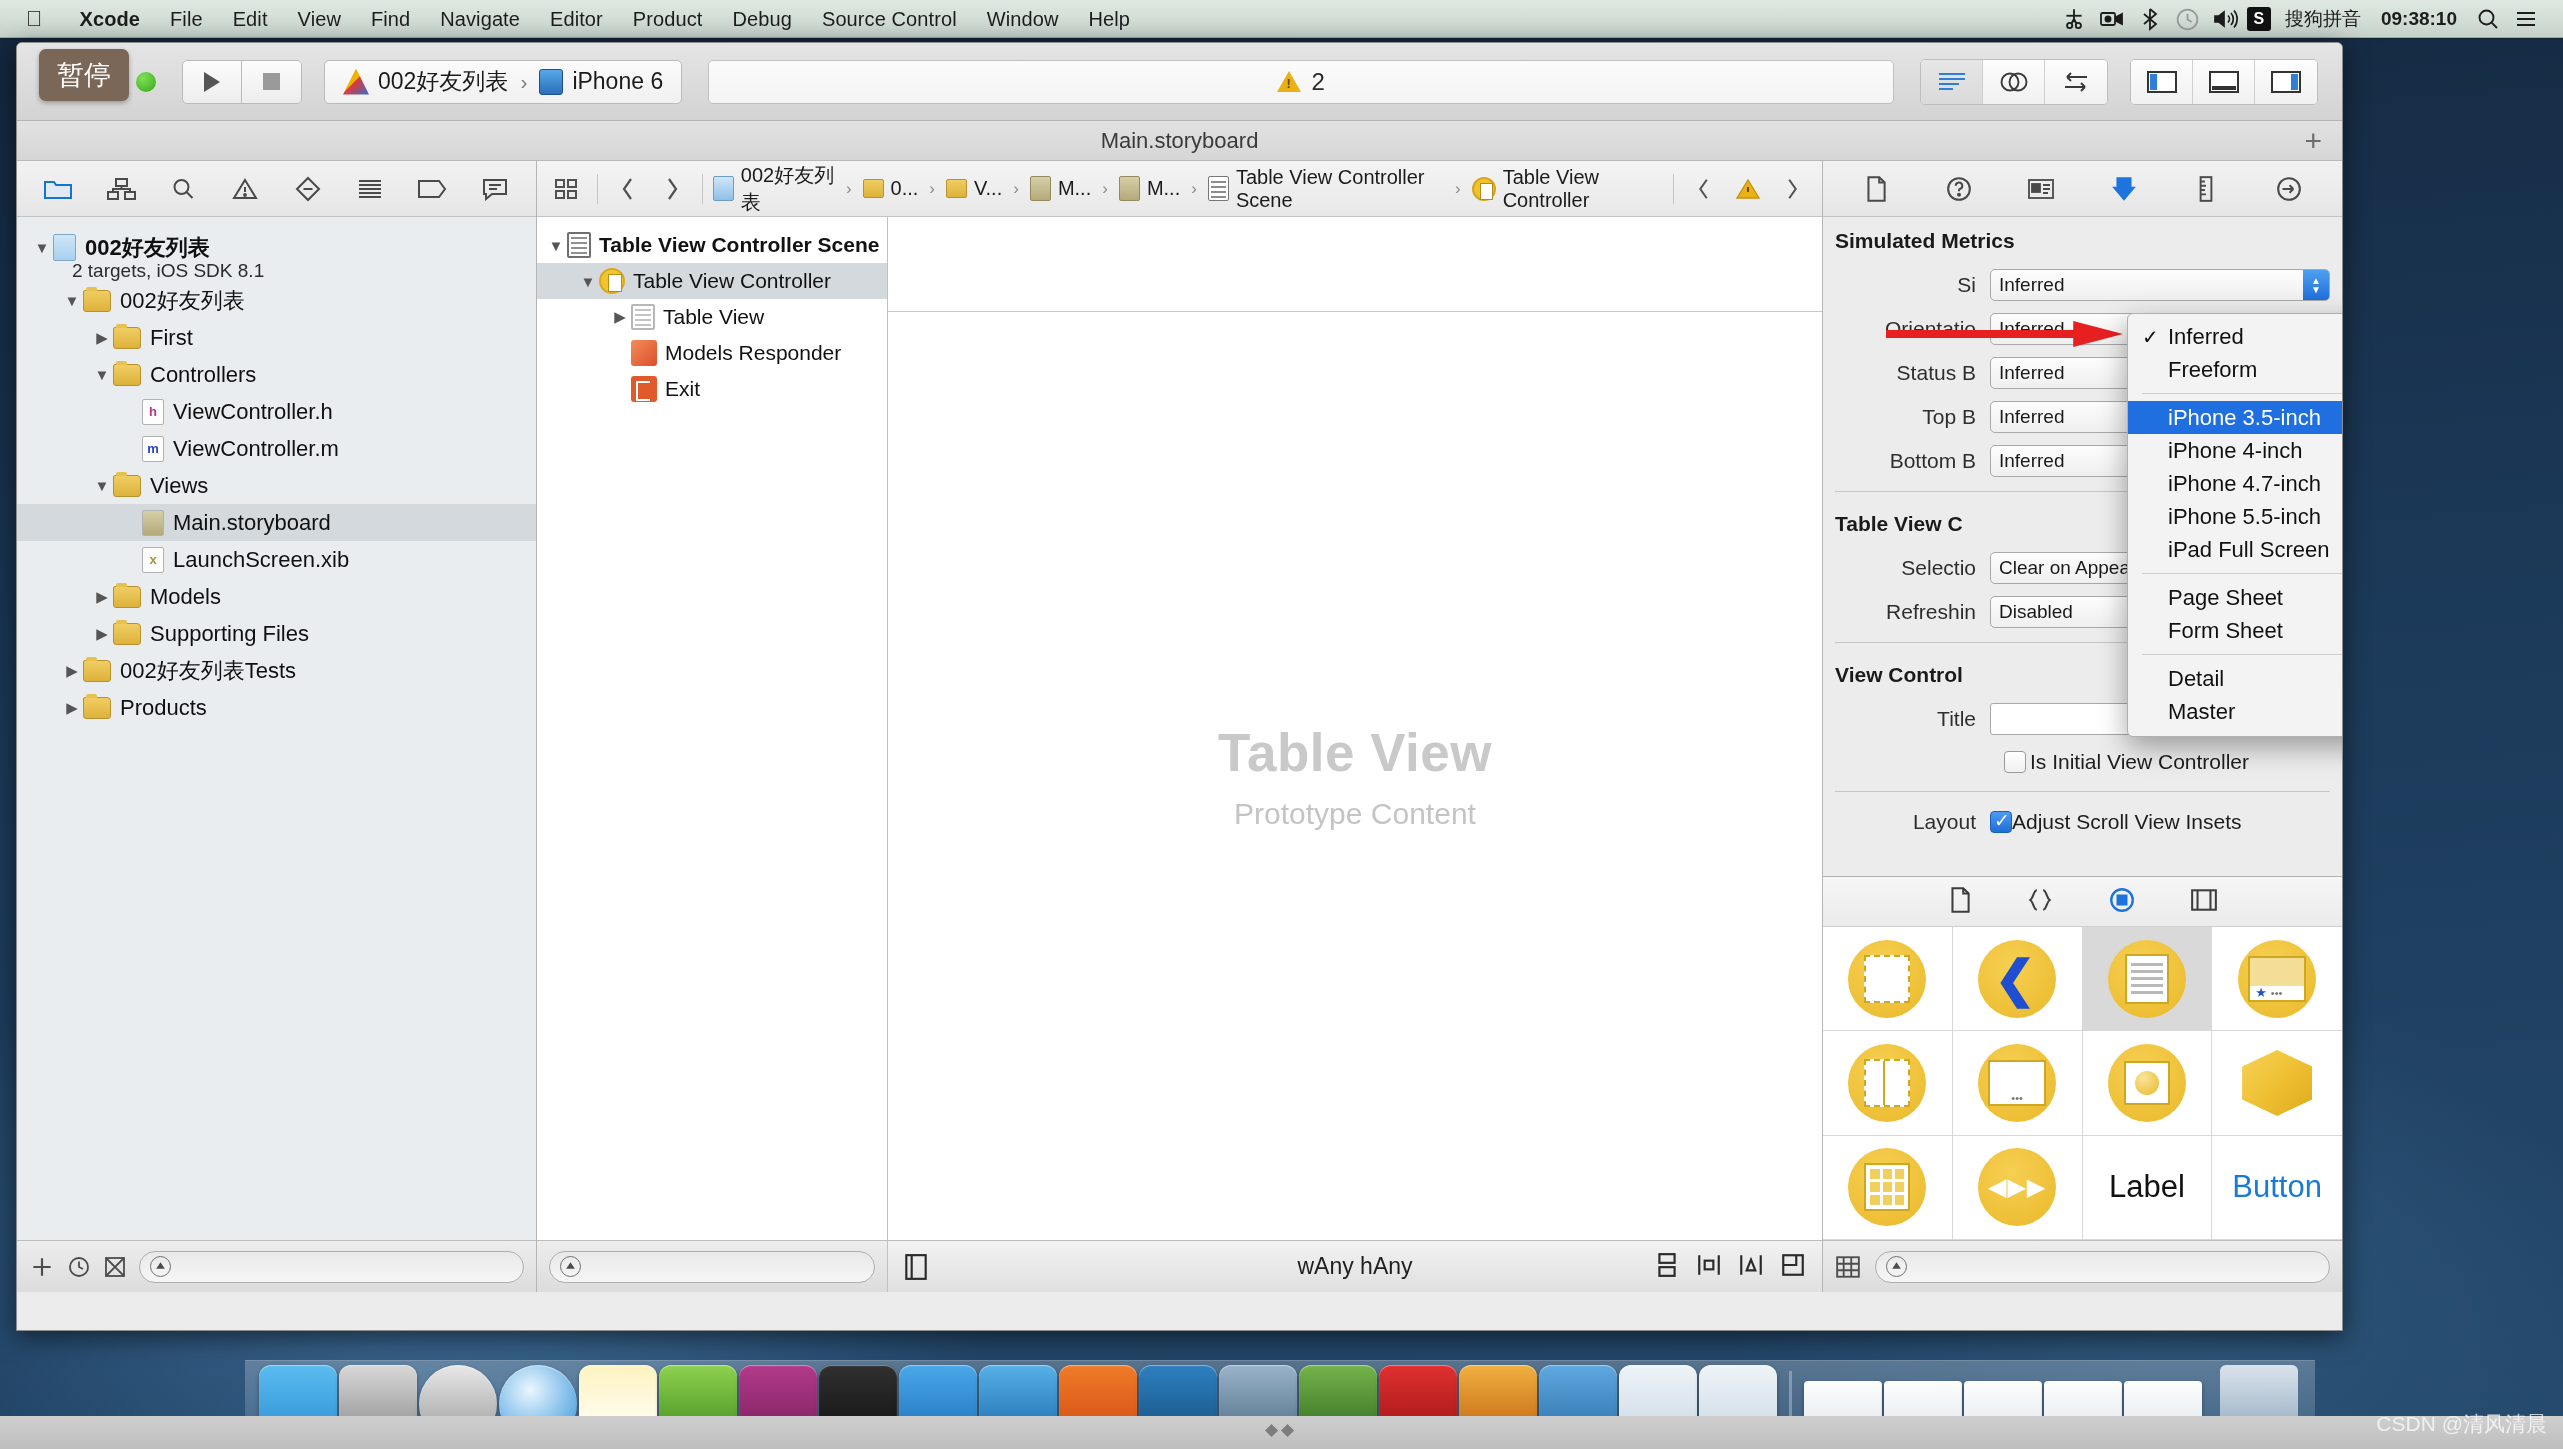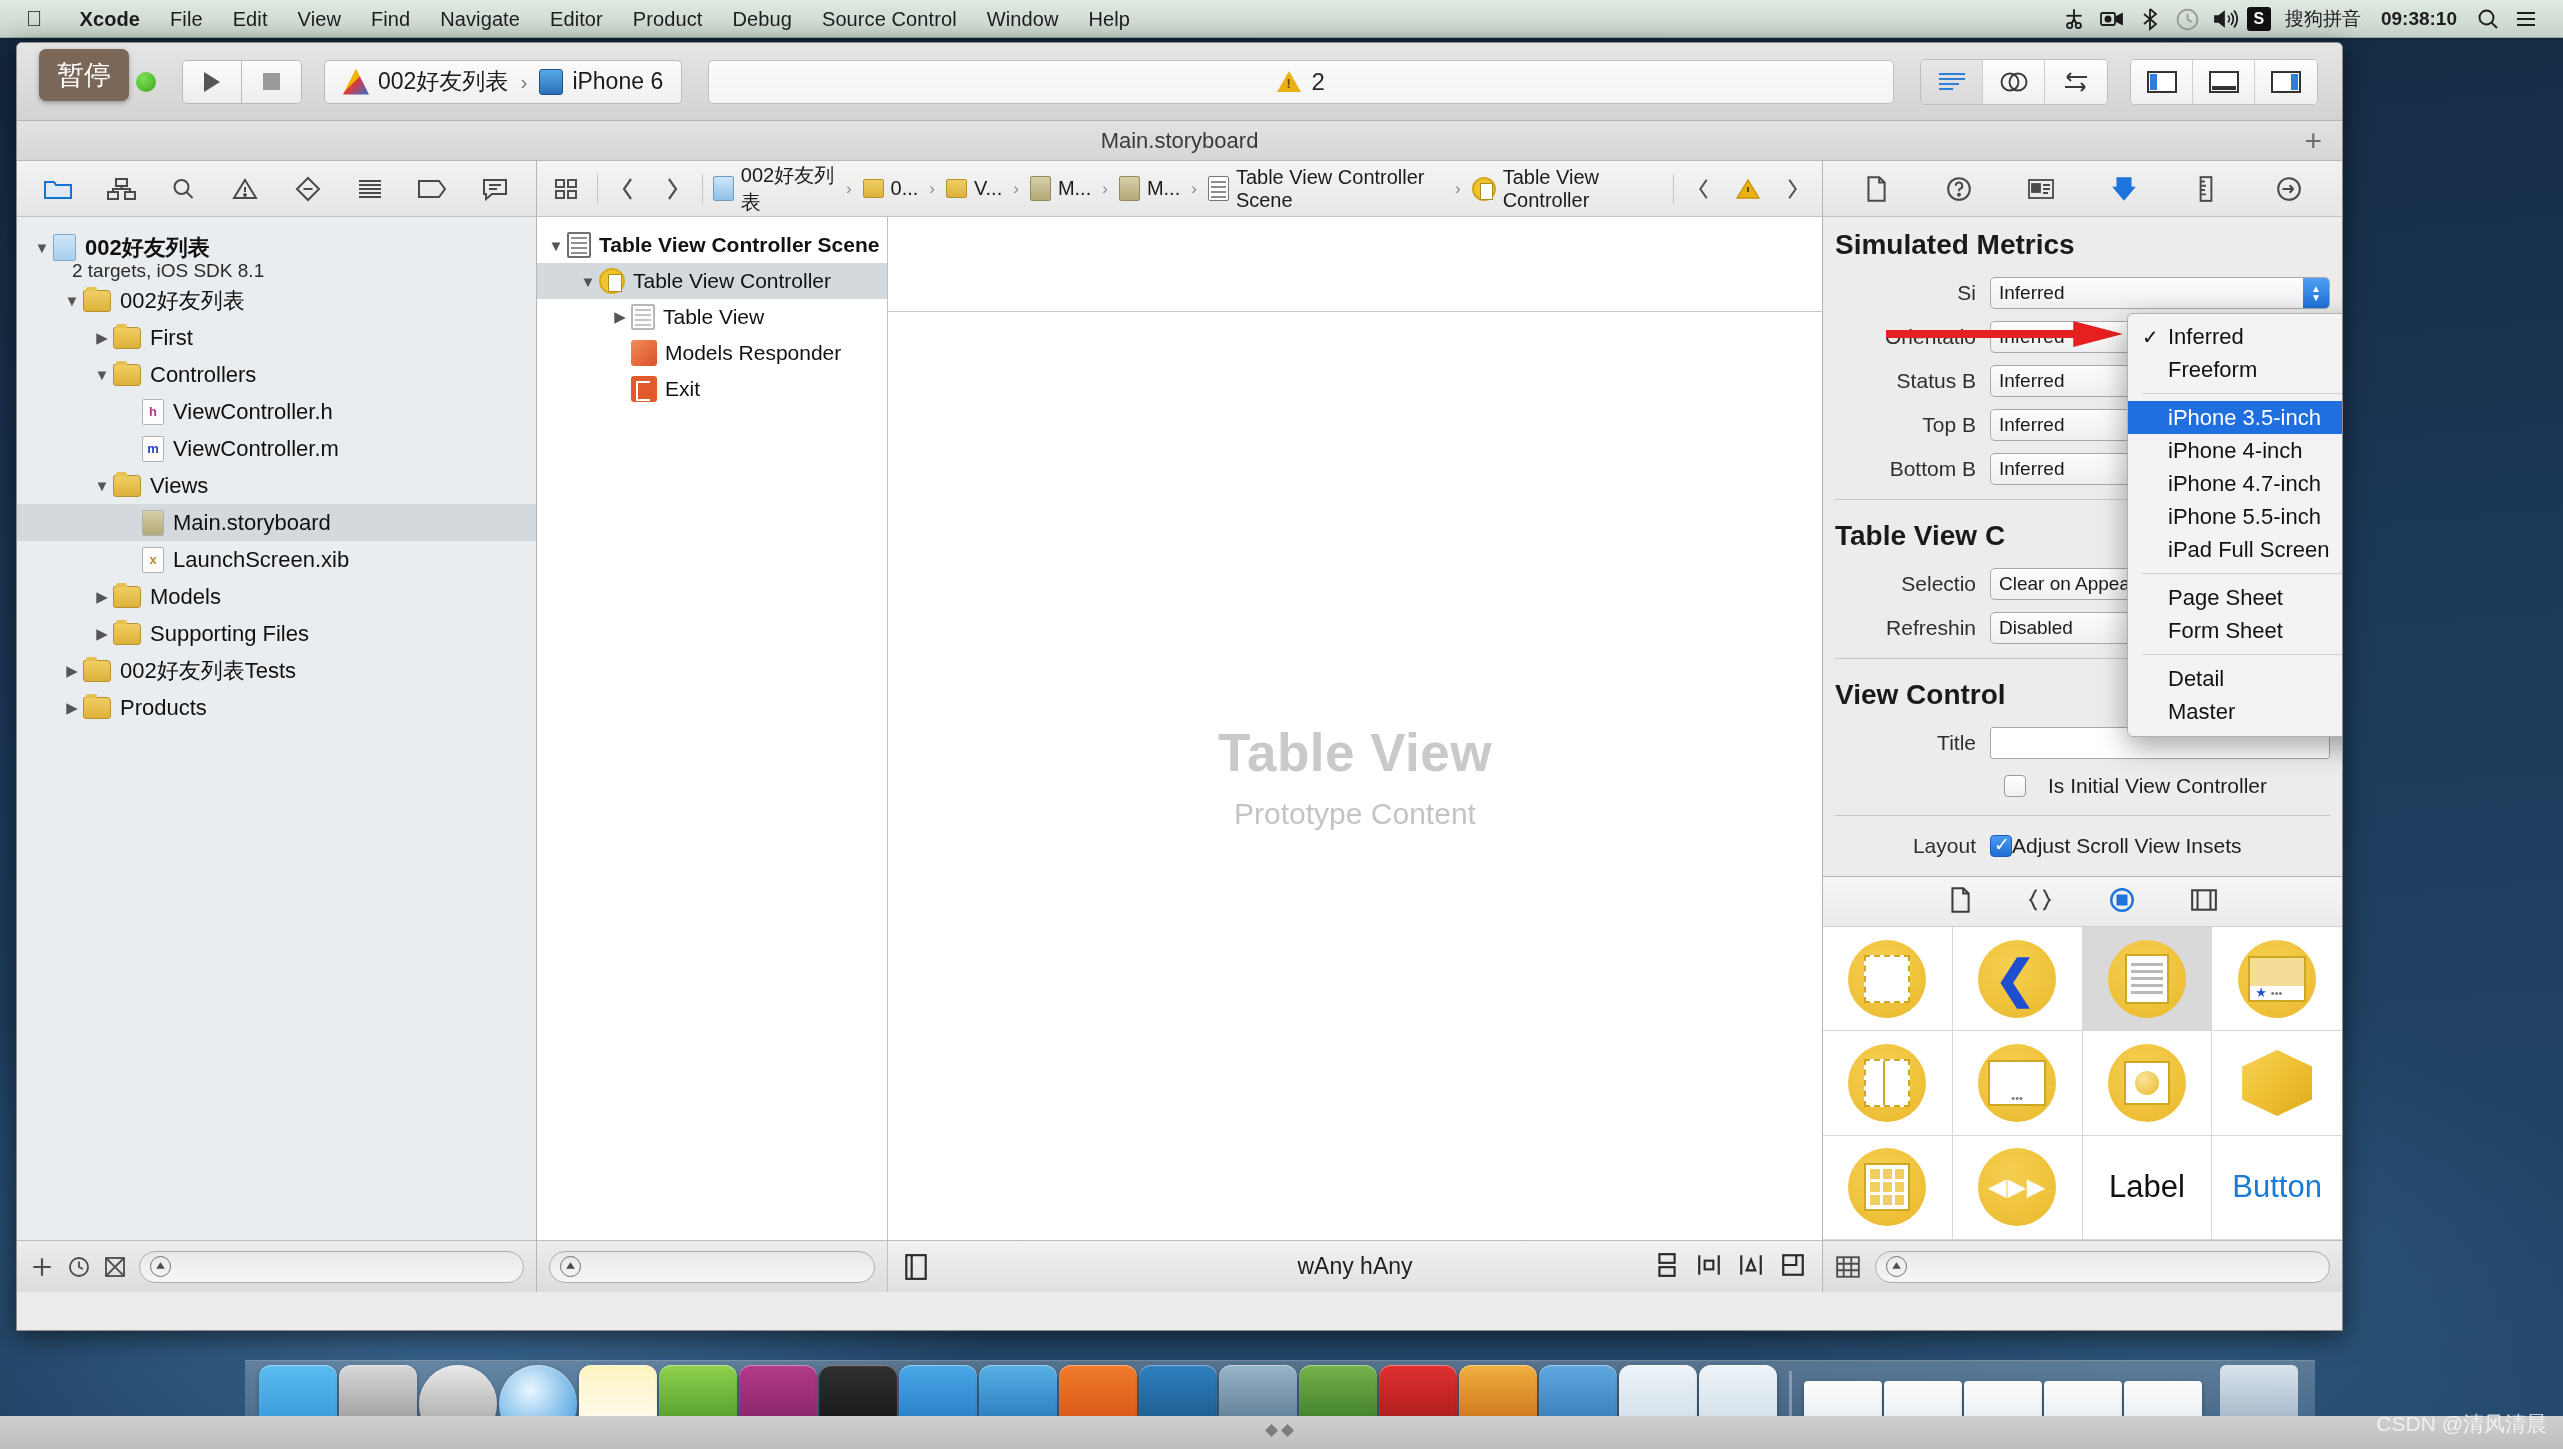--- a/index.html
+++ b/index.html
@@ -333,41 +333,41 @@
   }
   .insp-tabs {
     height: 56px; display: flex; align-items: center;
     background: linear-gradient(180deg,#f2f2f2,#e6e6e6);
     border-bottom: 1px solid #c3c3c3; padding: 0 12px;
   }
   .insp-tab { flex: 1; display: flex; align-items: center; justify-content: center;
     height: 56px; color: #4a4a4a; }
   .insp-body { flex: 1; overflow: hidden; position: relative; }
   .sect-title {
-    font-size: 28px; font-weight: bold; color: #1a1a1a; padding: 12px 0 10px 12px;
+    font-size: 21px; font-weight: bold; color: #1a1a1a; padding: 12px 0 10px 12px;
   }
   .frow { display: flex; align-items: center; height: 44px; padding-right: 12px; }
   .flabel { width: 167px; text-align: right; font-size: 21px; color: #2e2e2e; padding-right: 14px; }
   .fctl { flex: 1; height: 32px; display: flex; }
   .popup {
     flex: 1; height: 32px; background: linear-gradient(180deg,#fdfdfd,#efefef);
     border: 1px solid #a8a8a8; border-radius: 5px; display: flex; align-items: center;
     padding: 0 8px; font-size: 19px; color: #1a1a1a; position: relative;
   }
   .popup .arrows {
     position: absolute; right: 0; top: 0; bottom: 0; width: 26px;
     background: linear-gradient(180deg,#4f9ff2,#1f6fd8); border-radius: 0 4px 4px 0;
     display: flex; flex-direction: column; align-items: center; justify-content: center;
     color: #fff; font-size: 10px; line-height: 9px;
   }
   .divline { height: 1px; background: #c6c6c6; margin: 8px 12px; }
   .txtfield {
     flex: 1; height: 32px; background: #fff; border: 1px solid #a8a8a8; border-radius: 3px;
   }
-  .chkrow { display: flex; align-items: center; height: 42px; padding-left: 181px; gap: 22px; }
+  .chkrow { display: flex; align-items: center; height: 42px; padding-left: 181px; gap: 4px; }
   .chk {
     width: 22px; height: 22px; border: 1px solid #9a9a9a; border-radius: 4px;
     background: linear-gradient(180deg,#fff,#f0f0f0); flex: 0 0 22px;
   }
   .chk.on {
     background: linear-gradient(180deg,#4d9bf0,#1e6fd6); border-color: #1a5dba;
     position: relative;
   }
   .chk.on::after {
     content:"✓"; position: absolute; left: 3px; top: -3px; color:#fff; font-size: 19px;

